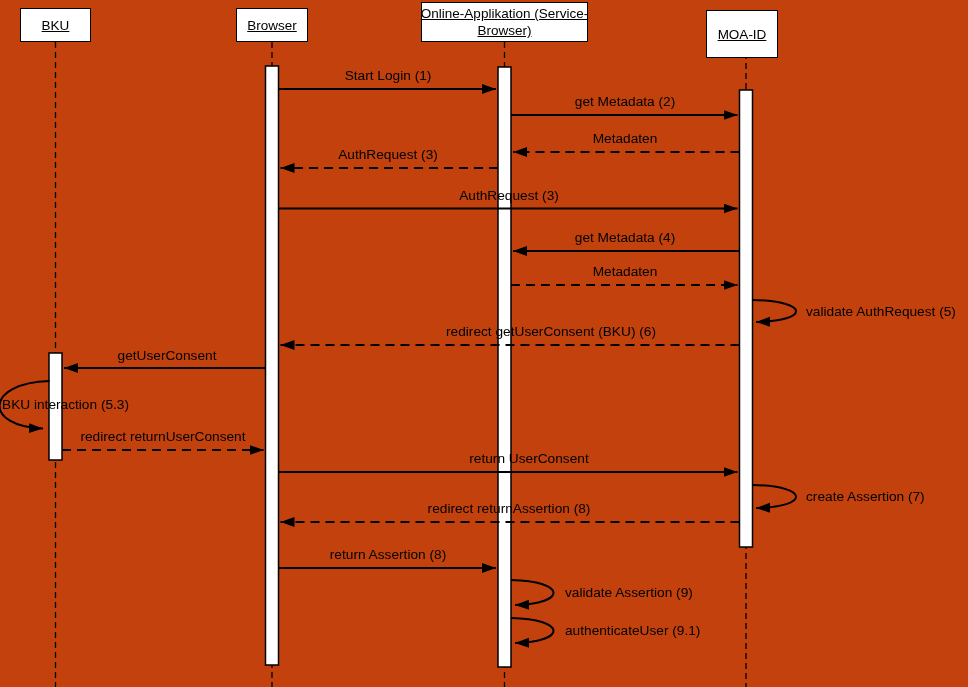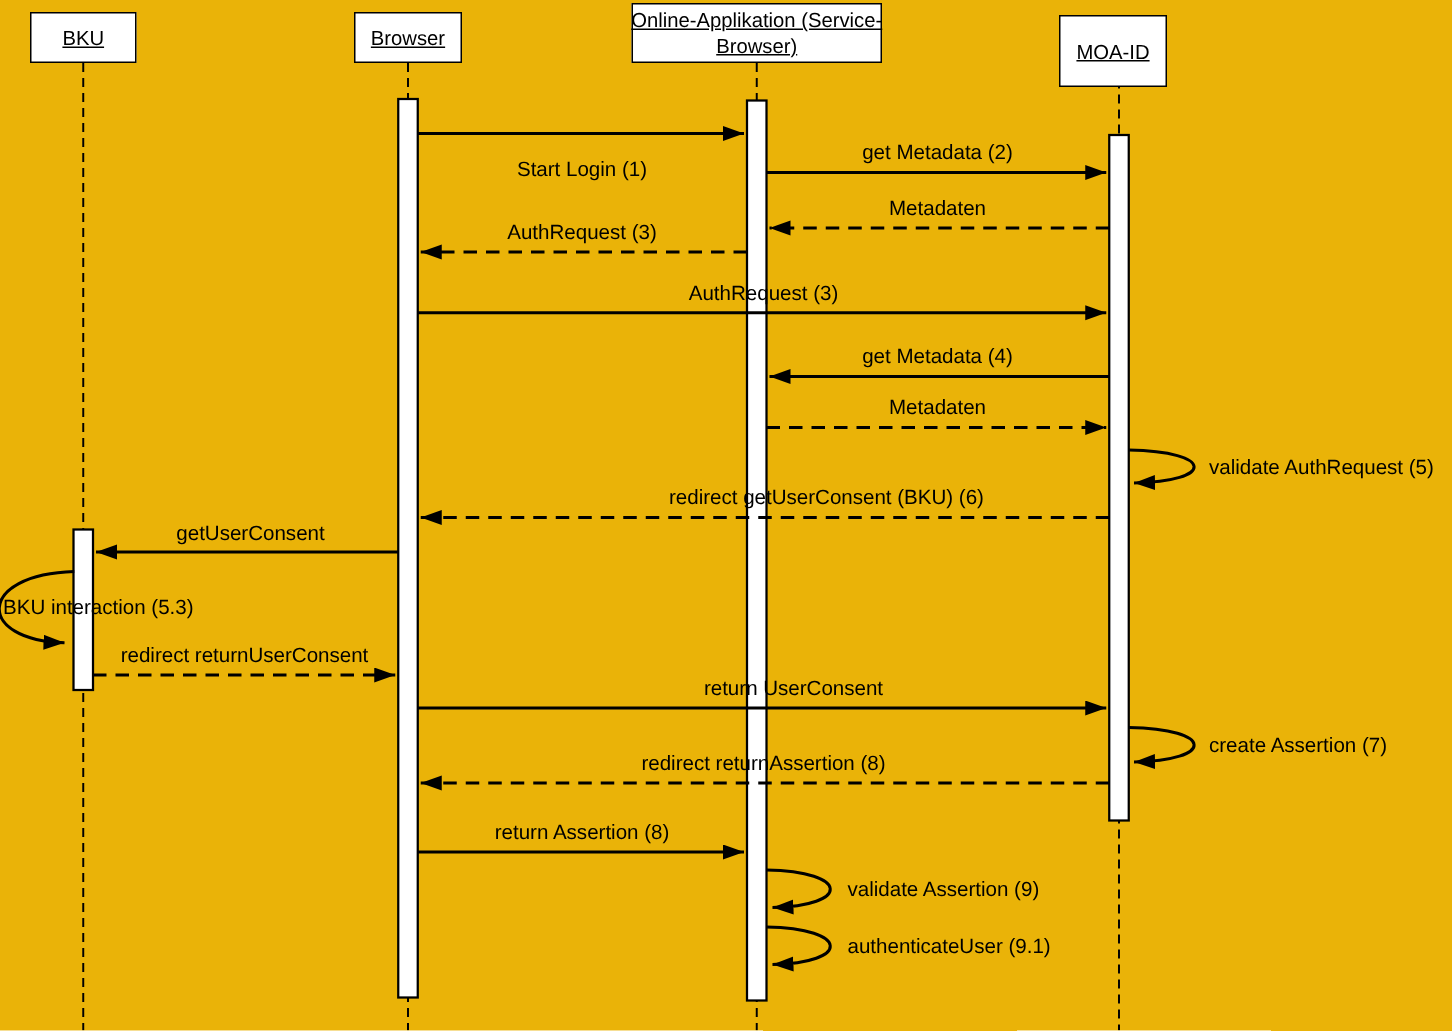--- a/index.html
+++ b/index.html
@@ -1,17 +1,17 @@
 <!DOCTYPE html>
 <html><head>
 <meta charset="utf-8">
 <style>
   html,body{margin:0;padding:0;background:#fff;}
   #stage{
-    position:relative;width:968px;height:687px;background:#eab308;
+    position:relative;width:968px;height:687px;background:#c2410c;
     font-family:"Liberation Sans",sans-serif;color:#000;overflow:hidden;
   }
   svg{position:absolute;left:0;top:0;}
   .actor-box{
     position:absolute;box-sizing:border-box;border:1.6px solid #000;background:#fff;
     display:flex;flex-direction:column;align-items:center;justify-content:center;
     text-align:center;z-index:3;
   }
   .actor-line{
     font-size:13.5px;line-height:17px;text-decoration:underline;white-space:nowrap;
@@ -82,21 +82,21 @@
     <div class="actor-line">Browser</div>
   </div>
   <div class="actor-box" style="left:421px;top:2px;width:167px;height:40px;">
     <div class="actor-line">Online-Applikation (Service-</div>
     <div class="actor-line">Browser)</div>
   </div>
   <div class="actor-box" style="left:706px;top:10px;width:72px;height:48px;">
     <div class="actor-line">MOA-ID</div>
   </div>
 
-  <div class="msg-label center" style="left:388px;top:67px;margin-top:37px;">Start Login (1)</div>
+  <div class="msg-label center" style="left:388px;top:67px;">Start Login (1)</div>
   <div class="msg-label center" style="left:625px;top:93px;">get Metadata (2)</div>
   <div class="msg-label center" style="left:625px;top:130px;">Metadaten</div>
   <div class="msg-label center" style="left:388px;top:146px;">AuthRequest (3)</div>
   <div class="msg-label center" style="left:509px;top:187px;">AuthRequest (3)</div>
   <div class="msg-label center" style="left:625px;top:229px;">get Metadata (4)</div>
   <div class="msg-label center" style="left:625px;top:263px;">Metadaten</div>
   <div class="msg-label" style="left:806px;top:303px;">validate AuthRequest (5)</div>
   <div class="msg-label center" style="left:505px;top:323px;margin-left:46px;">redirect getUserConsent (BKU) (6)</div>
   <div class="msg-label center" style="left:167px;top:347px;">getUserConsent</div>
   <div class="msg-label" style="left:2px;top:396px;">BKU interaction (5.3)</div>

